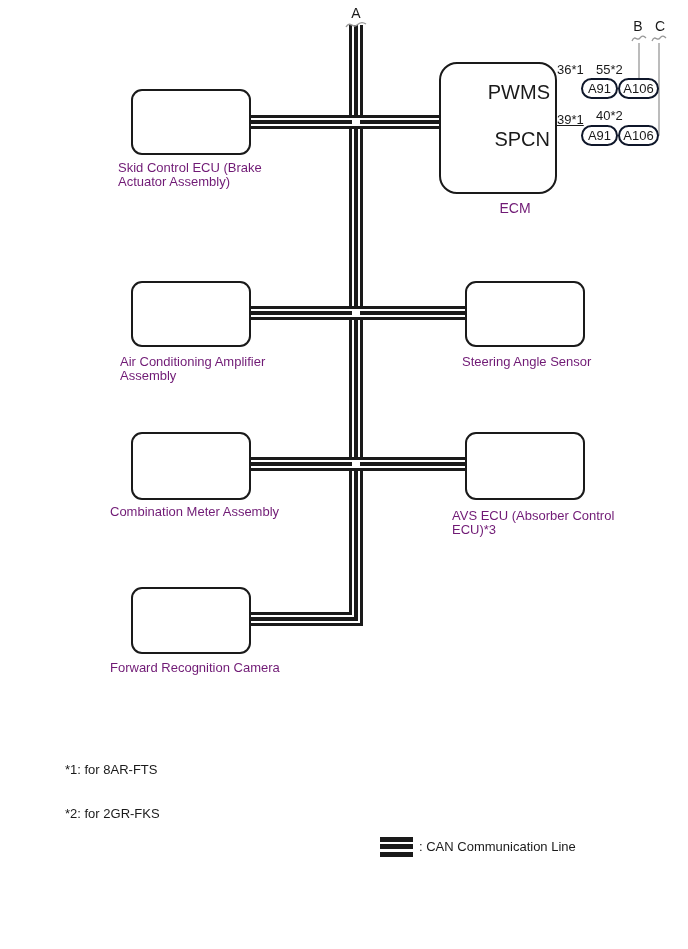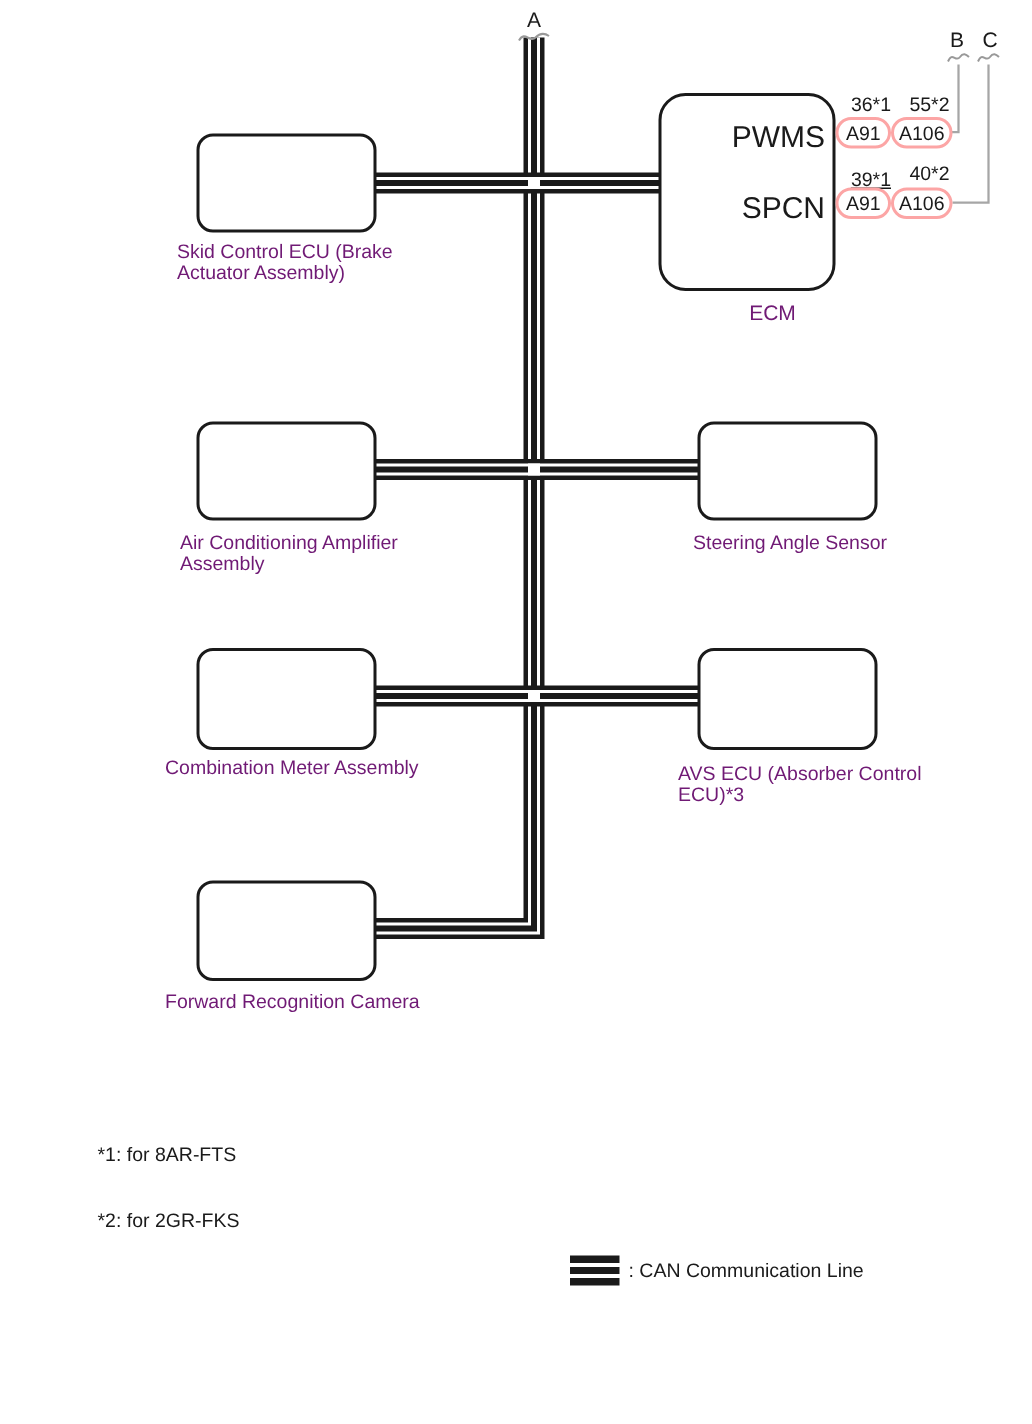--- a/index.html
+++ b/index.html
@@ -36,32 +36,33 @@
   }
   .signal {
     position: absolute;
     font-size: 20px;
     text-align: right;
     color: #1a1a1a;
   }
   .pin {
     position: absolute;
     font-size: 13px;
-    text-align: right;
+    text-align: left;
     white-space: nowrap;
   }
   .oval {
     position: absolute;
     height: 21px;
     background: #ffffff;
-    border: 2px solid #fca5a5;
+    border: 2px solid #0f172a;
     border-radius: 11px;
     font-size: 13px;
     text-align: center;
     line-height: 17px;
+    margin-left: 24px;
   }
   .note {
     position: absolute;
     left: 65px;
     font-size: 13px;
     white-space: nowrap;
   }
   .legend-sym {
     position: absolute;
     left: 380px;

